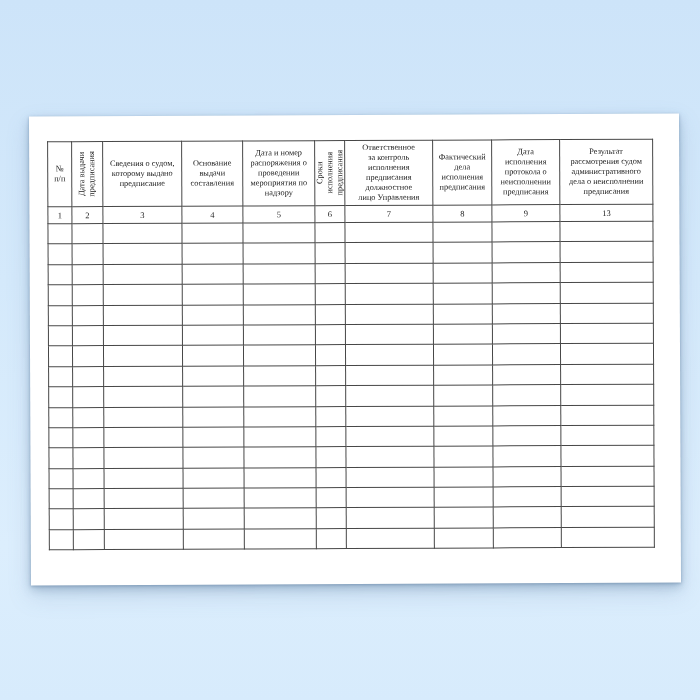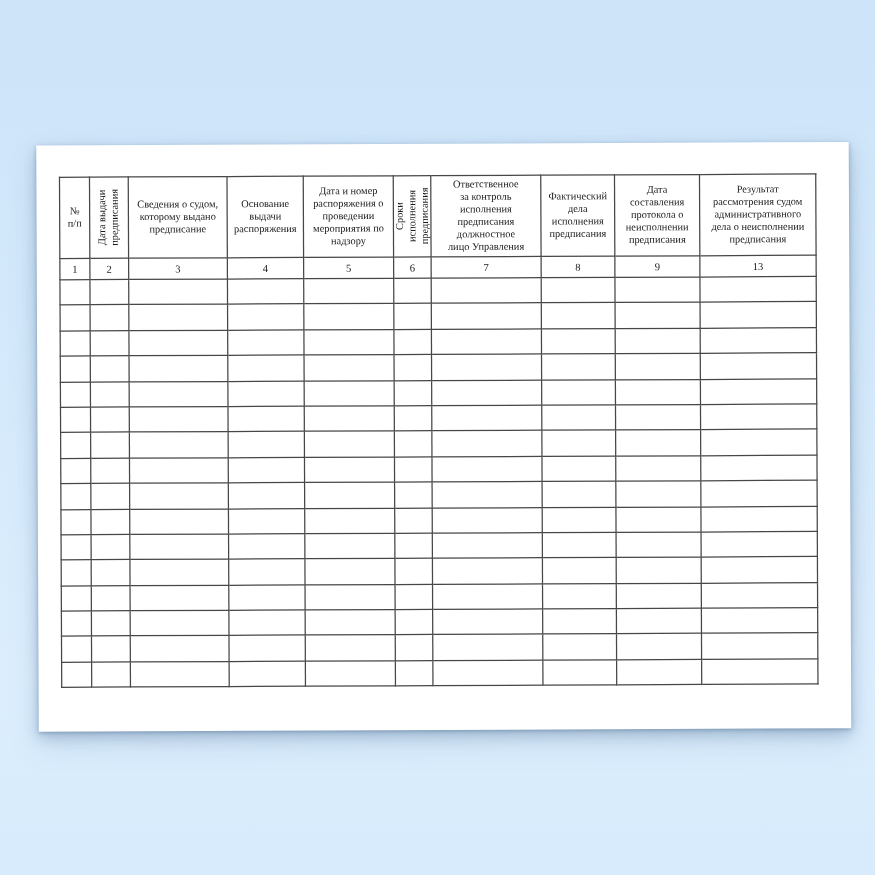--- a/index.html
+++ b/index.html
@@ -103,21 +103,21 @@
               </div>
             </th>
           <th>
               <div class="htext">Сведения о судом,
 которому выдано
 предписание</div>
             </th>
           <th>
               <div class="htext">Основание
 выдачи
-распоряжения</div>
+составления</div>
             </th>
           <th>
               <div class="htext">Дата и номер
 распоряжения о
 проведении
 мероприятия по
 надзору</div>
             </th>
           <th class="vert">
               <div class="vwrap">
@@ -135,21 +135,21 @@
 лицо Управления</div>
             </th>
           <th>
               <div class="htext">Фактический
 дела
 исполнения
 предписания</div>
             </th>
           <th>
               <div class="htext">Дата
-составления
+исполнения
 протокола о
 неисполнении
 предписания</div>
             </th>
           <th>
               <div class="htext">Результат
 рассмотрения судом
 административного
 дела о неисполнении
 предписания</div>

